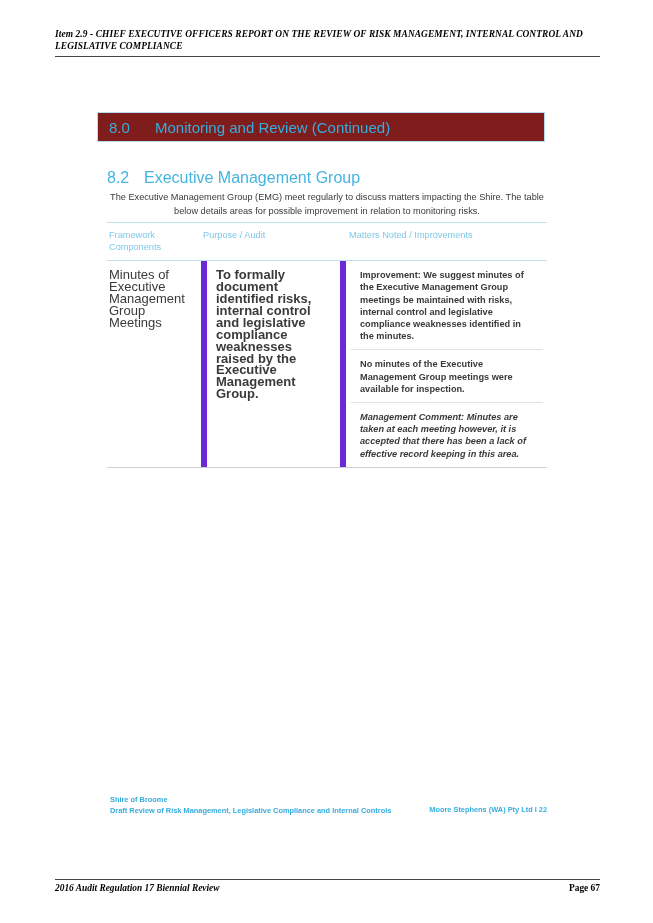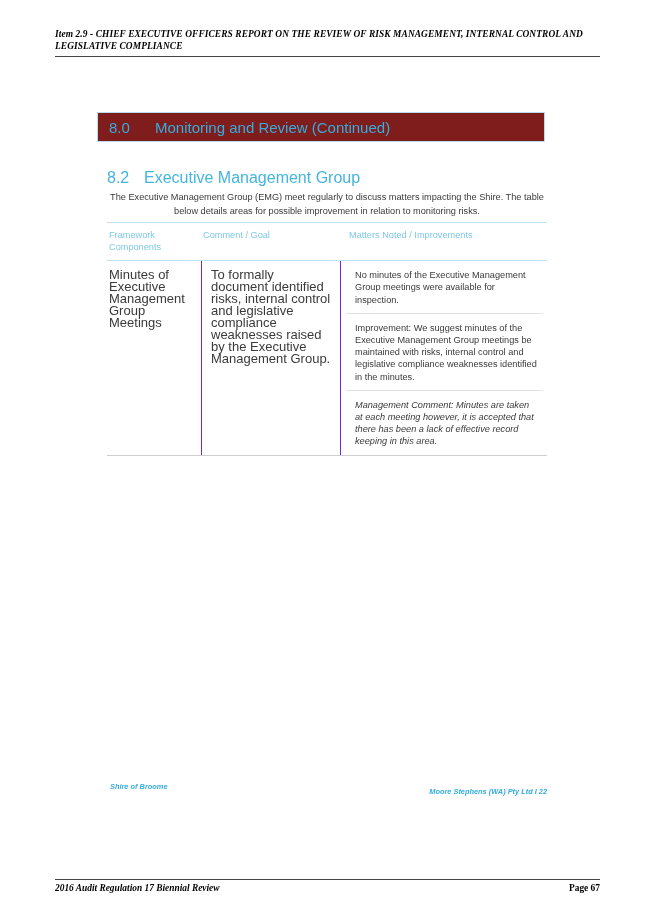--- a/index.html
+++ b/index.html
@@ -123,21 +123,22 @@
     line-height: 11.6px;
     color: #7ec8e8;
   }
   .td {
     font-size: 13px;
     line-height: 11.9px;
     color: #3a3a3a;
   }
   .body-row .c2,
   .body-row .c3 {
-    border-left: 1px solid #6d28d9;
+    border-left: 6px solid #6d28d9;
+    font-weight: bold;
   }
   .body-row .c1 { padding-top: 8px; }
   .body-row .c2 { padding-top: 8px; padding-left: 9px; }
 
   .c3-block {
     padding: 8px 6px 7px 9px;
     font-size: 9.2px;
     line-height: 12.2px;
     color: #3a3a3a;
   }
@@ -145,26 +146,25 @@
     border-top: 1px solid #e2e2e2;
   }
   .c3-block.italic {
     font-style: italic;
   }
 
   
   .doc-footer {
     position: absolute;
     left: 110px;
-    top: 776px;
+    top: 794px;
     width: 437px;
     display: flex;
     justify-content: space-between;
-    align-items: center;
-    font-style: italic;
+    align-items: flex-start;
   }
   .df-left {
     font-size: 7.4px;
     font-weight: bold;
     line-height: 11px;
     color: #35addd;
   }
   .df-right {
     font-size: 7.4px;
     font-weight: bold;
@@ -214,42 +214,43 @@
     <span class="sh-text">Executive Management Group</span>
   </div>
 
   <div class="intro">The Executive Management Group (EMG) meet regularly to discuss matters impacting the Shire. The table below details areas for possible improvement in relation to monitoring risks.</div>
 
   <div class="tbl">
     <div class="tbl-top-rule"></div>
 
     <div class="tbl-row">
       <div class="c1 th">Framework Components</div>
-      <div class="c2 th">Comment / Goal</div>
+      <div class="c2 th">Purpose / Audit</div>
       <div class="c3 th" style="padding-top:7px;padding-bottom:7px;padding-left:9px;">Matters Noted / Improvements</div>
     </div>
 
     <div class="tbl-head-rule"></div>
 
     <div class="tbl-row body-row">
       <div class="c1 td">Minutes of Executive Management Group Meetings</div>
       <div class="c2 td">To formally document identified risks, internal control and legislative compliance weaknesses raised by the Executive Management Group.</div>
       <div class="c3">
+        <div class="c3-block">Improvement: We suggest minutes of the Executive Management Group meetings be maintained with risks, internal control and legislative compliance weaknesses identified in the minutes.</div>
         <div class="c3-block">No minutes of the Executive Management Group meetings were available for inspection.</div>
-        <div class="c3-block">Improvement: We suggest minutes of the Executive Management Group meetings be maintained with risks, internal control and legislative compliance weaknesses identified in the minutes.</div>
         <div class="c3-block italic">Management Comment: Minutes are taken at each meeting however, it is accepted that there has been a lack of effective record keeping in this area.</div>
       </div>
     </div>
 
     <div class="tbl-bottom-rule"></div>
   </div>
 
   <div class="doc-footer">
     <div>
       <div class="df-left">Shire of Broome</div>
+      <div class="df-left">Draft Review of Risk Management, Legislative Compliance and Internal Controls</div>
     </div>
     <div class="df-right">
       <span>Moore Stephens (WA) Pty Ltd</span><span class="df-sep">I</span><span>22</span>
     </div>
   </div>
 
 </div>
 
 <div class="page-footer">
   <div class="pf-rule"></div>

